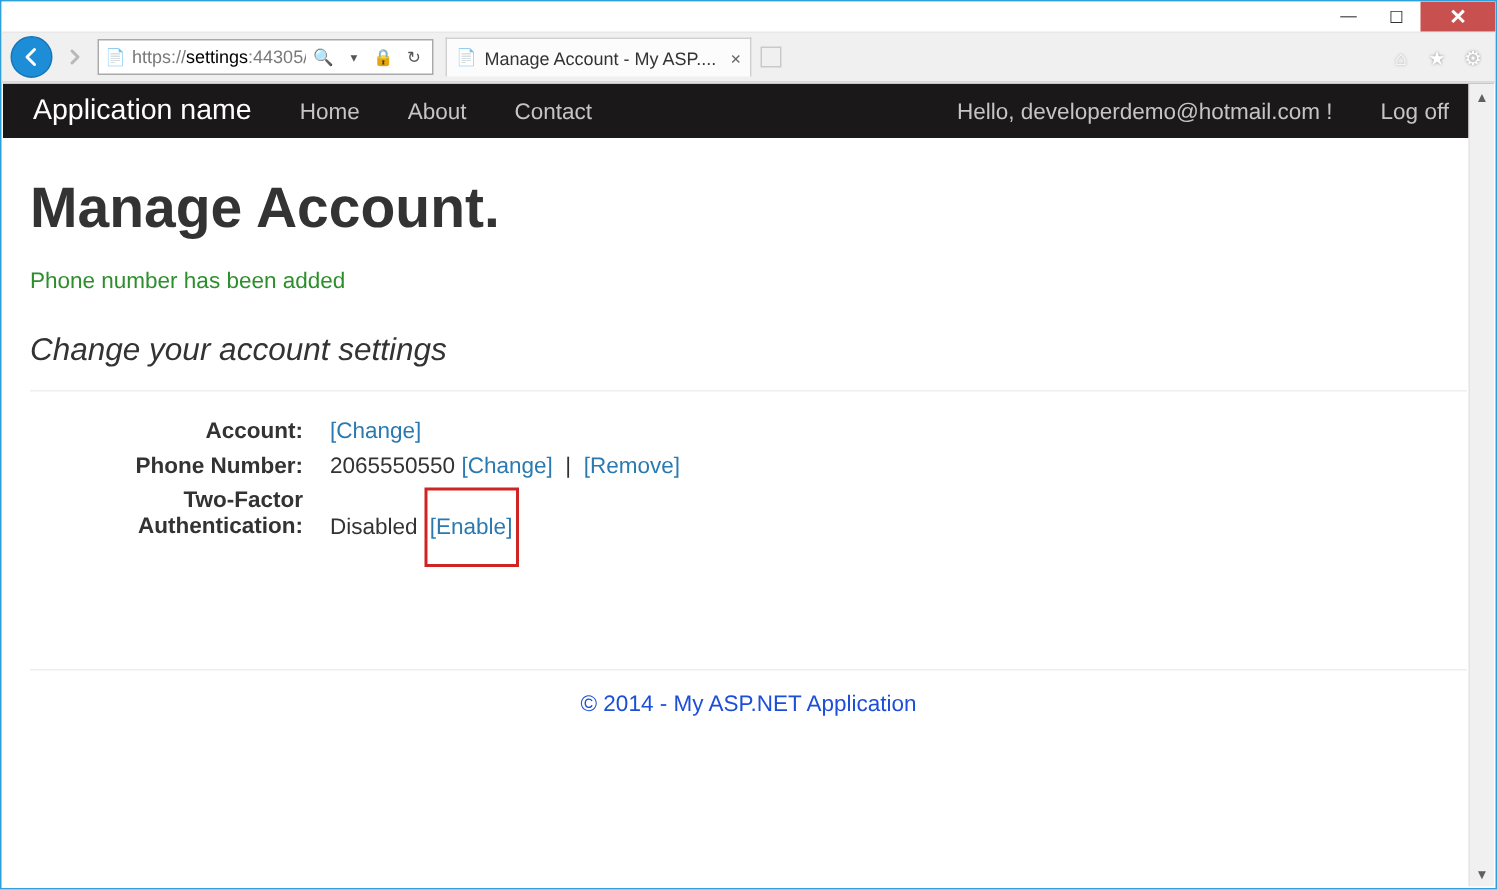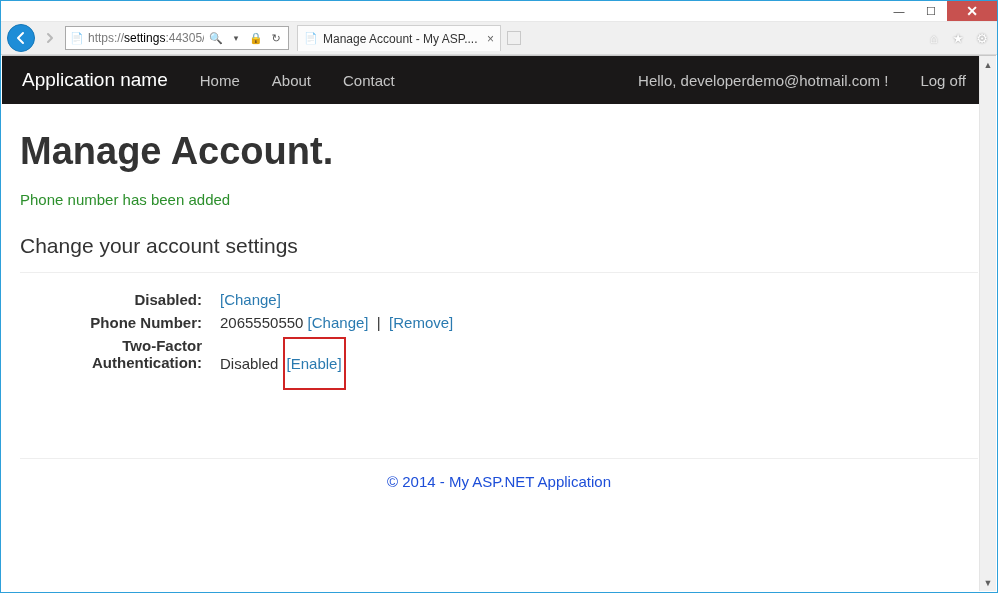--- a/index.html
+++ b/index.html
@@ -152,21 +152,21 @@
     left: 1px;
     right: 1px;
     bottom: 1px;
     overflow: hidden;
     background: #fff;
     border-top: 1px solid #c7c7c7;
   }
 
   .navbar {
     background: #1a1818;
-    height: 48px;
+    height: 36px;
     display: flex;
     align-items: center;
     color: #9d9d9d;
     padding: 0 14px;
     font-size: 15px;
     text-align: right;
   }
   .brand {
     color: #fff;
     font-size: 19px;
@@ -197,20 +197,21 @@
   .flash {
     color: #2c8f2c;
     font-size: 15px;
     margin-bottom: 26px;
   }
   .subtitle {
     font-size: 21px;
     font-weight: 400;
     color: #333;
     margin: 0 0 14px 0;
+    font-style: italic;
   }
   hr.sep {
     border: none;
     border-top: 1px solid #eee;
     margin: 0 0 18px 0;
   }
   .dl {
     display: grid;
     grid-template-columns: 200px auto;
     row-gap: 6px;
@@ -326,21 +327,21 @@
     <div class="nav-logoff">Log off</div>
   </div>
 
   <div class="content">
     <h1>Manage Account.</h1>
     <div class="flash">Phone number has been added</div>
     <div class="subtitle">Change your account settings</div>
     <hr class="sep">
 
     <div class="dl">
-      <div class="k">Disabled:</div>
+      <div class="k">Account:</div>
       <div class="v">
         <a class="link" href="#">[Change]</a>
       </div>
 
 
       <div class="k">Phone Number:</div>
       <div class="v">
         <span>2065550550</span>
         <a class="link" href="#">[Change]</a>
         &nbsp;<span class="pipe">|</span>&nbsp;

